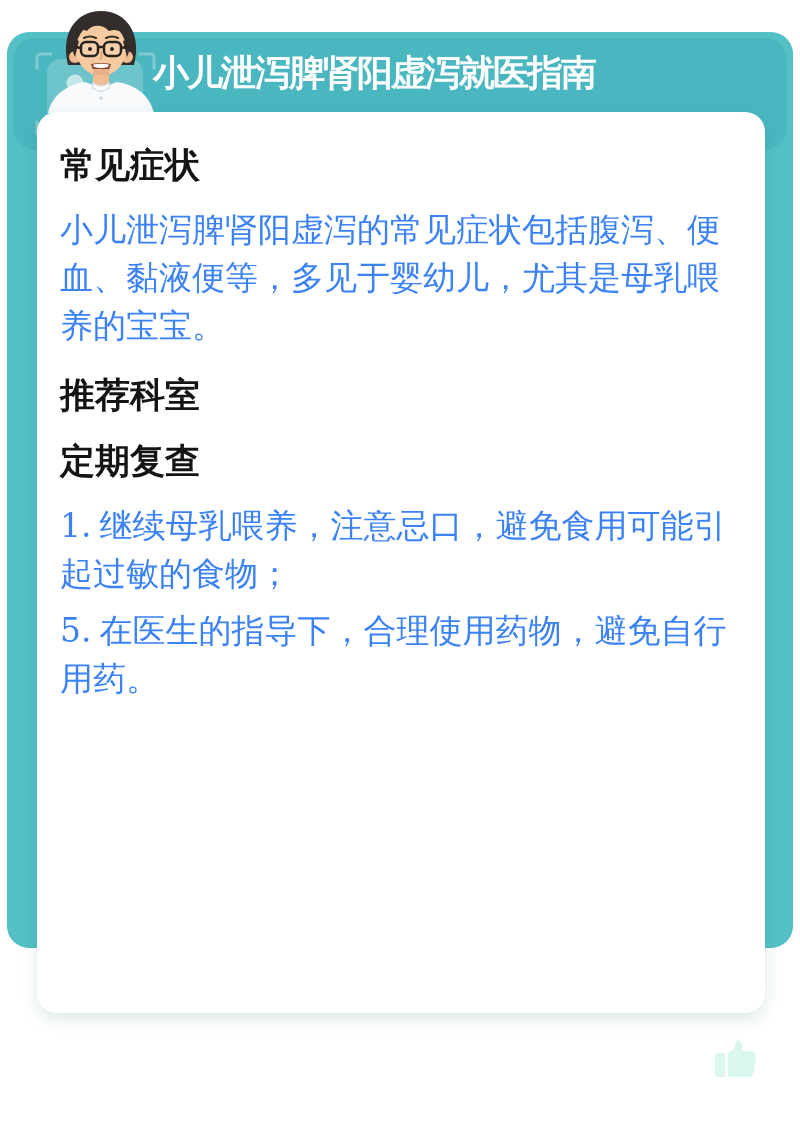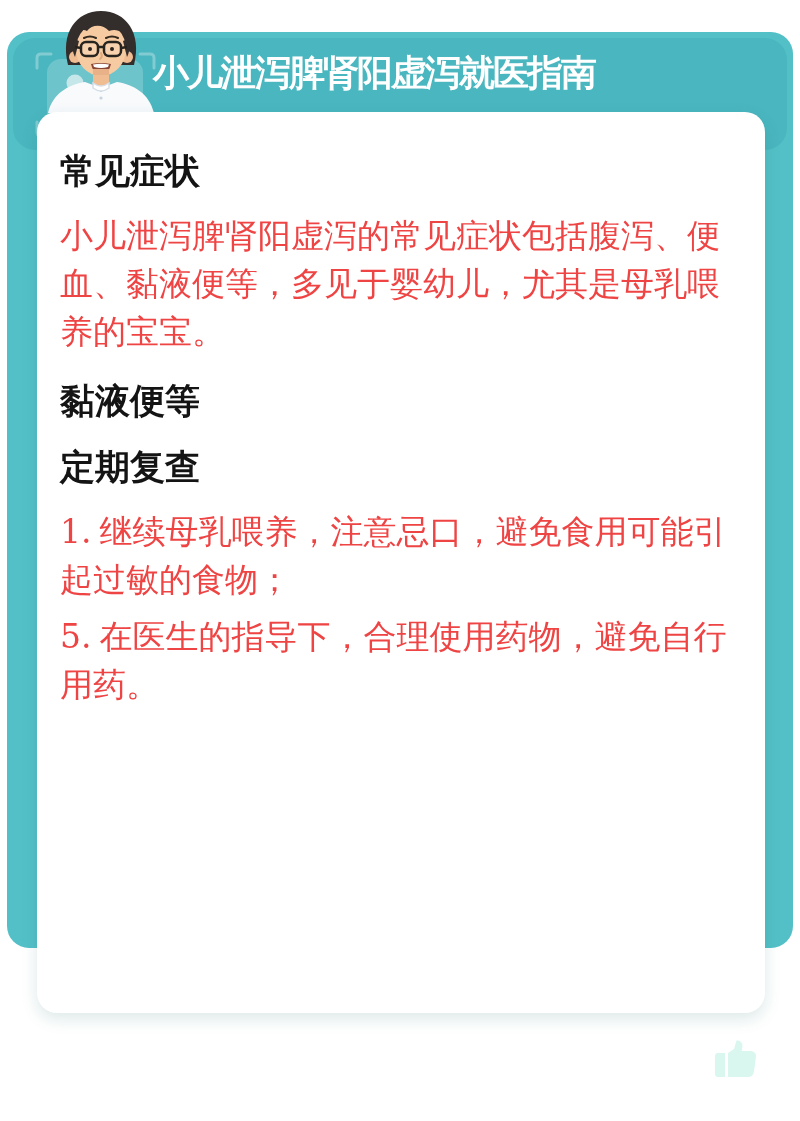--- a/index.html
+++ b/index.html
@@ -24,23 +24,23 @@
   }
   .card{
     position:absolute;left:30px;top:80px;width:728px;height:901px;
     background:#ffffff;border-radius:20px;box-sizing:border-box;
     padding:20px 23px 0 23px;overflow:hidden;
     box-shadow:0 6px 16px rgba(27,99,104,0.15);
   }
   .card h2{
     margin:24px 0 20px 0;font-size:35px;line-height:42px;font-weight:bold;color:#141414;
   }
-  .card h2.first{margin-top:18px;}
+  .card h2.first{margin-top:12px;}
   .card p{
-    margin:0 0 12px 0;font-size:33px;line-height:48px;color:#ef4444;
+    margin:0 0 12px 0;font-size:33px;line-height:48px;color:#3b82f6;
   }
   .card p.li{margin:0 0 9px 0;}
   .num{font-family:"DejaVu Serif","Liberation Serif",serif;margin-right:8px;}
   .footer-text{
     position:absolute;left:55px;top:1002px;width:662px;
     font-size:22px;line-height:31px;color:rgba(255,255,255,0.88);
   }
   .info-badge{
     position:absolute;left:24px;top:1017px;width:27px;height:27px;border-radius:50%;
     border:2px solid rgba(255,255,255,0.55);box-sizing:border-box;
@@ -112,21 +112,21 @@
     </svg>
   </div>
 
   <div class="poster-title">小儿泄泻脾肾阳虚泻就医指南</div>
 
   <div class="card">
 
     <h2 class="first">常见症状</h2>
     <p>小儿泄泻脾肾阳虚泻的常见症状包括腹泻、便血、黏液便等，多见于婴幼儿，尤其是母乳喂养的宝宝。</p>
 
-    <h2>黏液便等</h2>
+    <h2>推荐科室</h2>
 
     <h2>定期复查</h2>
 
     <p class="li"><span class="num">1.</span><span>继续母乳喂养，注意忌口，避免食用可能引起过敏的食物；</span></p>
     <p class="li"><span class="num">5.</span><span>在医生的指导下，合理使用药物，避免自行用药。</span></p>
 
   </div>
 
   <div class="info-badge">!</div>
 

